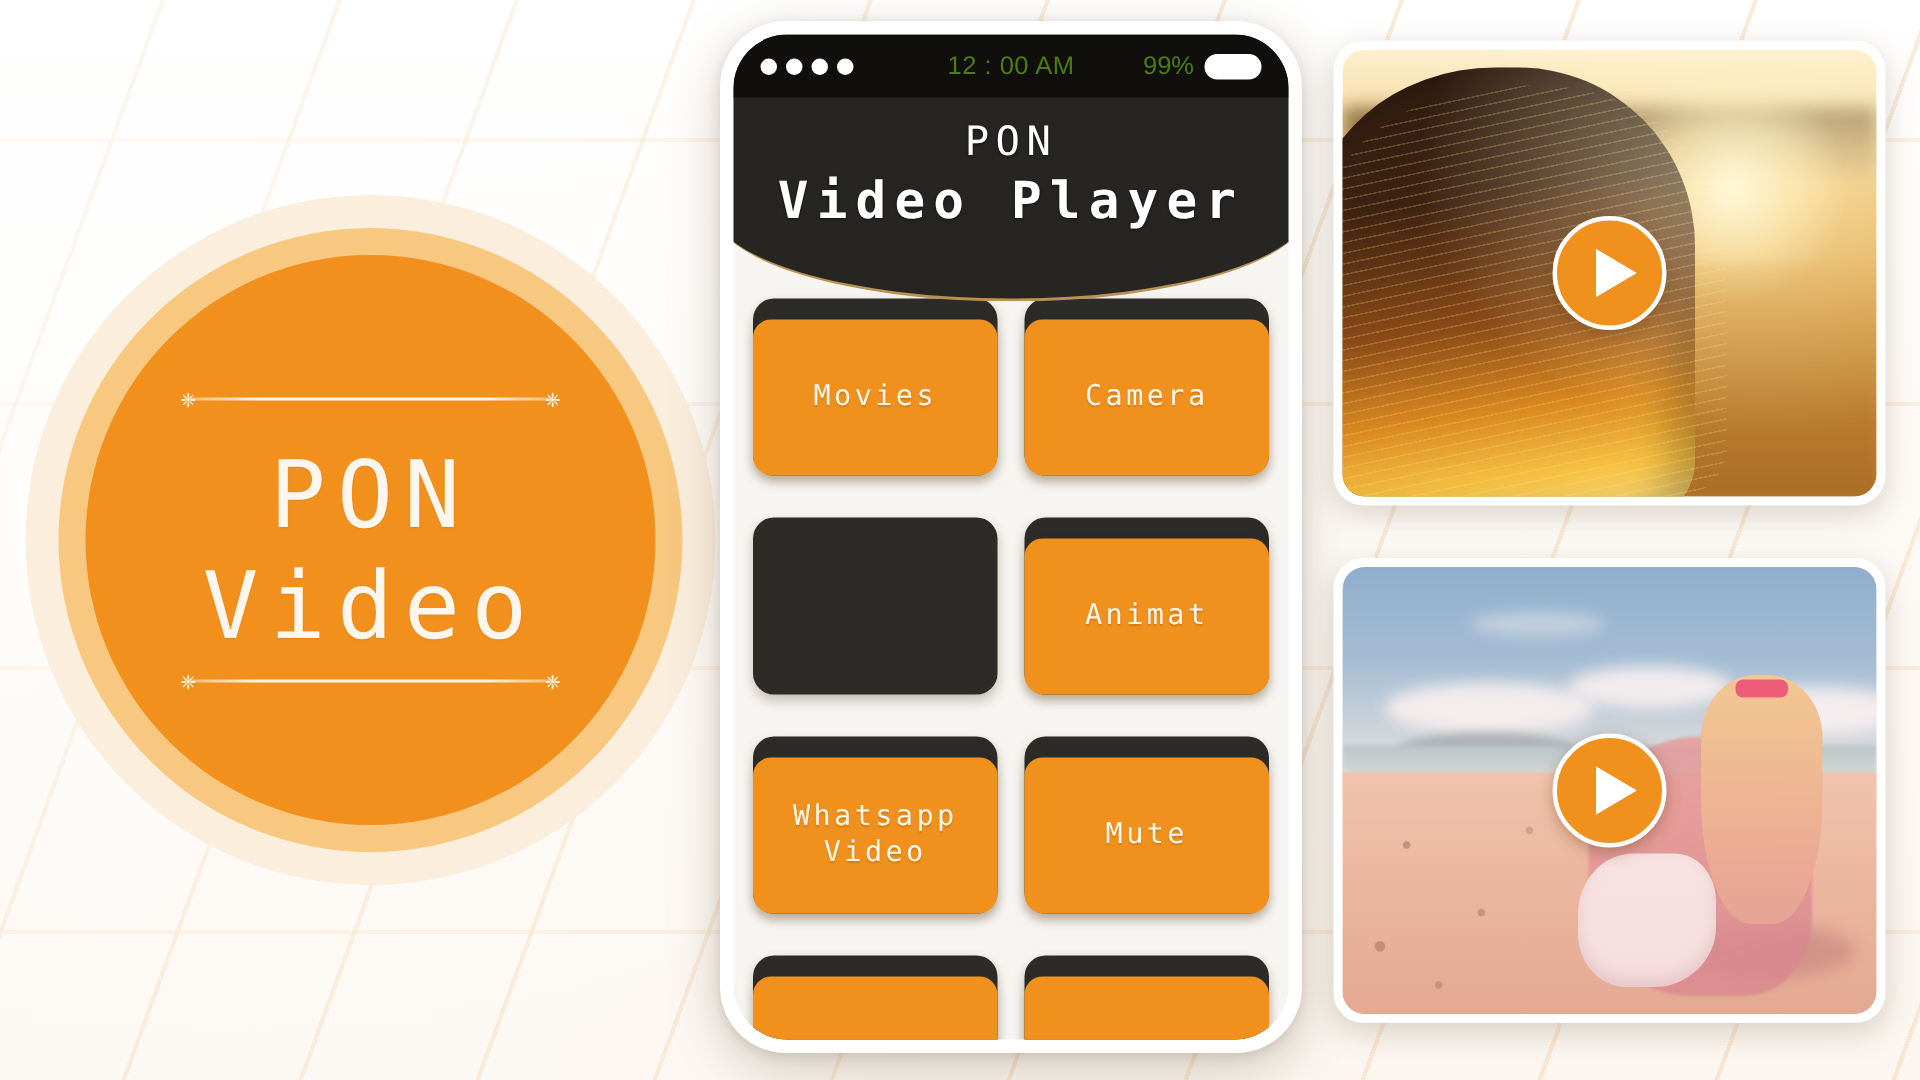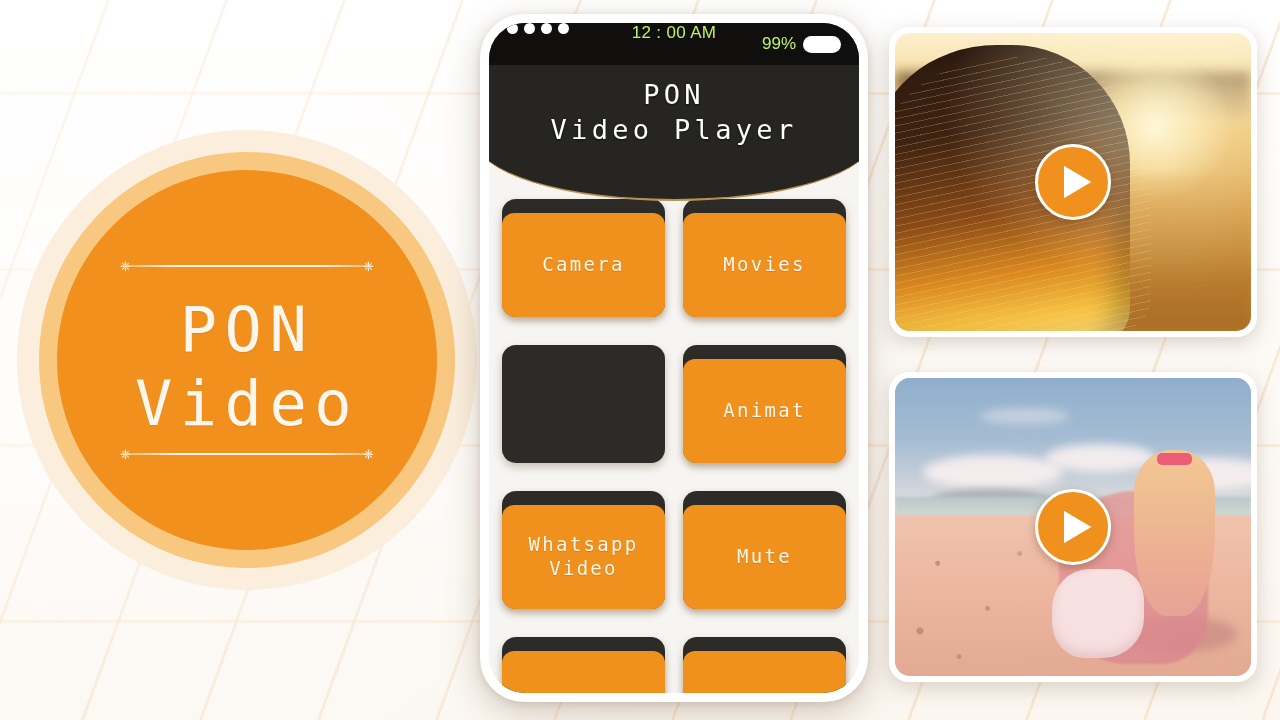--- a/index.html
+++ b/index.html
@@ -150,23 +150,24 @@
     border-radius: 36px;
     overflow: hidden;
     background: #f7f5f2;
   }
 
   .statusbar {
     position: relative;
     height: 42px;
     background: #100f0e;
     display: flex;
+    align-items: center;
     padding: 0 18px;
     box-sizing: border-box;
-    color: #bef264;
+    color: #4d7c0f;
     z-index: 4;
   }
   .sb-dots { display: flex; gap: 6px; }
   .sb-dots i {
     display: block;
     width: 11px; height: 11px;
     border-radius: 50%;
     background: #ffffff;
   }
   .sb-time {
@@ -212,21 +213,21 @@
     text-align: center;
     color: #ffffff;
   }
   .hdr-l1, .hdr-l2 {
     font-family: "DejaVu Sans Mono", monospace;
     letter-spacing: .16em;
     line-height: 1.28;
     text-shadow: 0 1px 2px rgba(0,0,0,.6);
   }
   .hdr-l1 { font-size: 27px; }
-  .hdr-l2 { font-size: 27px; }
+  .hdr-l2 { font-size: 34px; font-weight: bold; }
 
   .grid {
     position: absolute;
     left: 0; top: 0;
     width: 100%;
     height: 100%;
     padding: 176px 13px 0 13px;
     box-sizing: border-box;
     display: grid;
     grid-template-columns: 1fr 1fr;
@@ -525,27 +526,27 @@
         <div class="header-titles">
           <div class="hdr-l1">PON</div>
           <div class="hdr-l2">Video Player</div>
         </div>
       </div>
 
       <div class="grid">
         <div class="tile">
           <div class="tile-back"></div>
           <div class="tile-face">
+            <span class="tile-label">Movies</span>
+          </div>
+        </div>
+        <div class="tile">
+          <div class="tile-back"></div>
+          <div class="tile-face">
             <span class="tile-label">Camera</span>
-          </div>
-        </div>
-        <div class="tile">
-          <div class="tile-back"></div>
-          <div class="tile-face">
-            <span class="tile-label">Movies</span>
           </div>
         </div>
         <div class="tile">
           <div class="tile-back"></div>
         </div>
         <div class="tile">
           <div class="tile-back"></div>
           <div class="tile-face">
             <span class="tile-label">Animat</span>
           </div>

